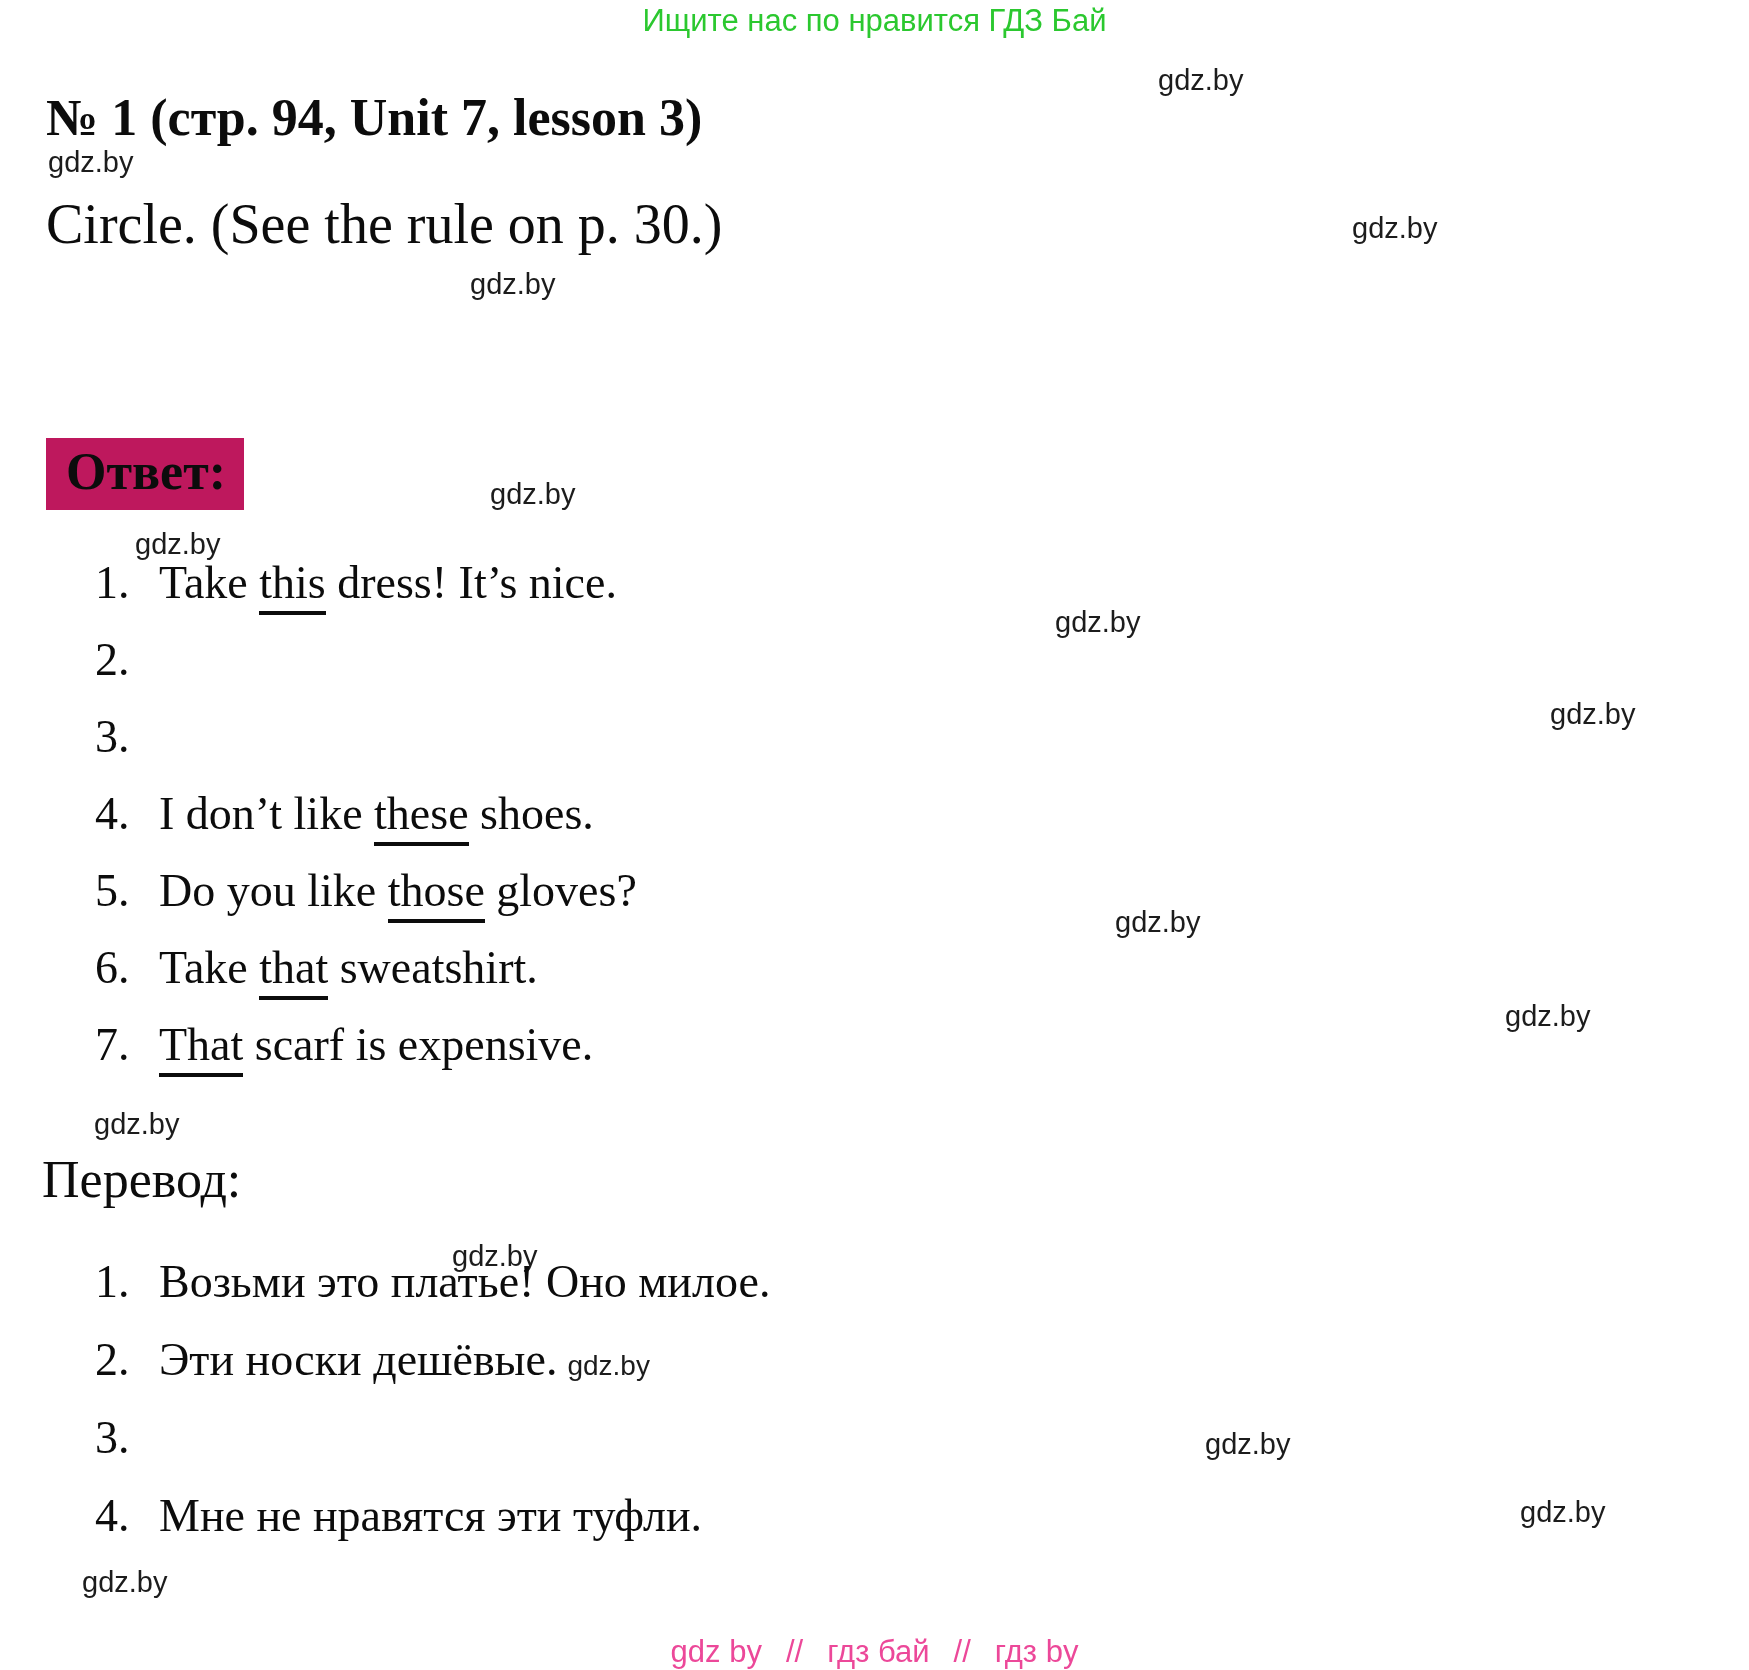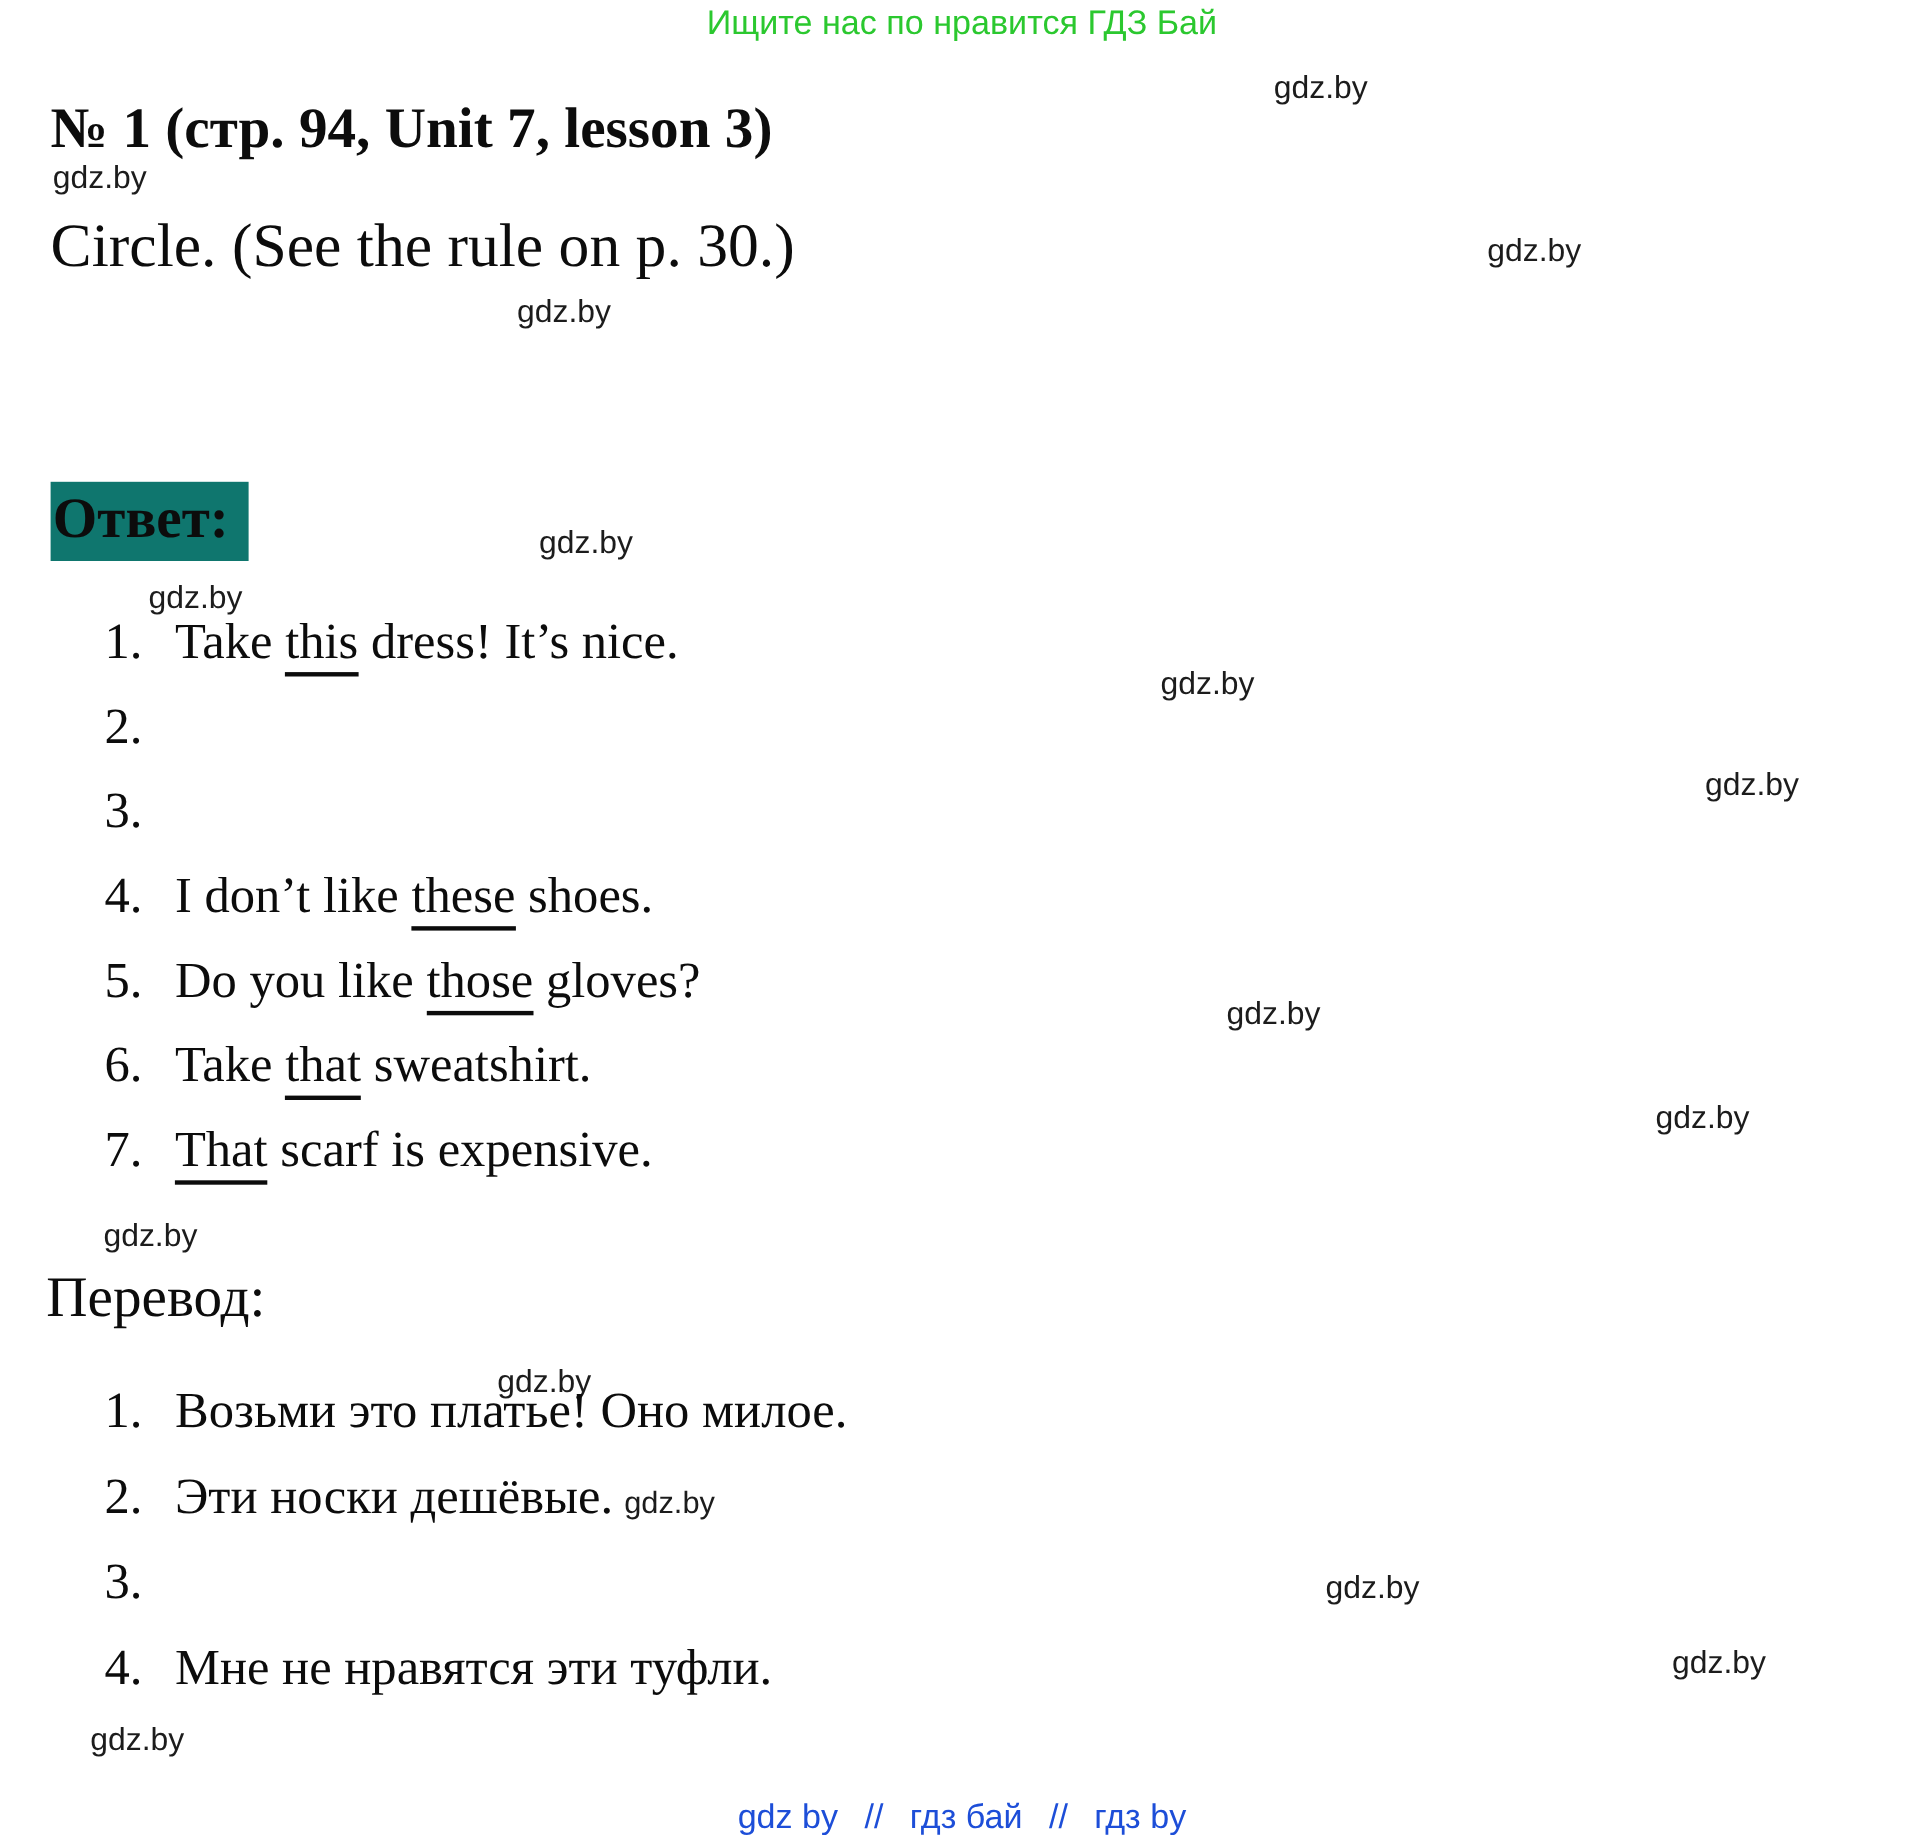--- a/index.html
+++ b/index.html
@@ -33,23 +33,23 @@
   }
   .instr {
     position: absolute; left: 46px;
     font-size: 56px; white-space: nowrap;
   }
   .instr-en { top: 192px; }
   .instr-ru { top: 330px; }
   .answer-label-wrap { position: absolute; left: 46px; top: 438px; }
   .answer-label {
     display: inline-block;
-    background: #0f766e;
+    background: #be185d;
     font-size: 52px; font-weight: bold;
-    padding: 4px 18px 9px 2px;
+    padding: 4px 18px 9px 20px;
   }
   .section-label {
     position: absolute; left: 42px; top: 1150px;
     font-size: 52px; font-weight: normal; white-space: nowrap;
   }
   .list { position: absolute; left: 95px; font-size: 46px; }
   .answers { top: 556px; }
   .translations { top: 1255px; }
   .row { display: flex; align-items: baseline; height: 77px; white-space: pre; }
   .translations .row { height: 78px; }
@@ -57,21 +57,21 @@
   .u { border-bottom: 4px solid #0c0c0c; padding-bottom: 3px; }
   .wm-inline {
     font-family: "Liberation Sans", "DejaVu Sans", sans-serif;
     font-size: 28px; color: #1c1c1c; margin-left: 10px;
   }
   .footer {
     position: absolute; top: 1634px; left: 0; width: 100%;
     text-align: center;
     font-family: "Liberation Sans", "DejaVu Sans", sans-serif;
     font-size: 31px;
-    color: #1d4ed8;
+    color: #ec4899;
   }
   .footer span { margin: 0 12px; }
 </style>
 </head>
 <body>
 
 <div class="page">
 
   <div class="promo">Ищите нас по нравится ГДЗ Бай</div>
 

